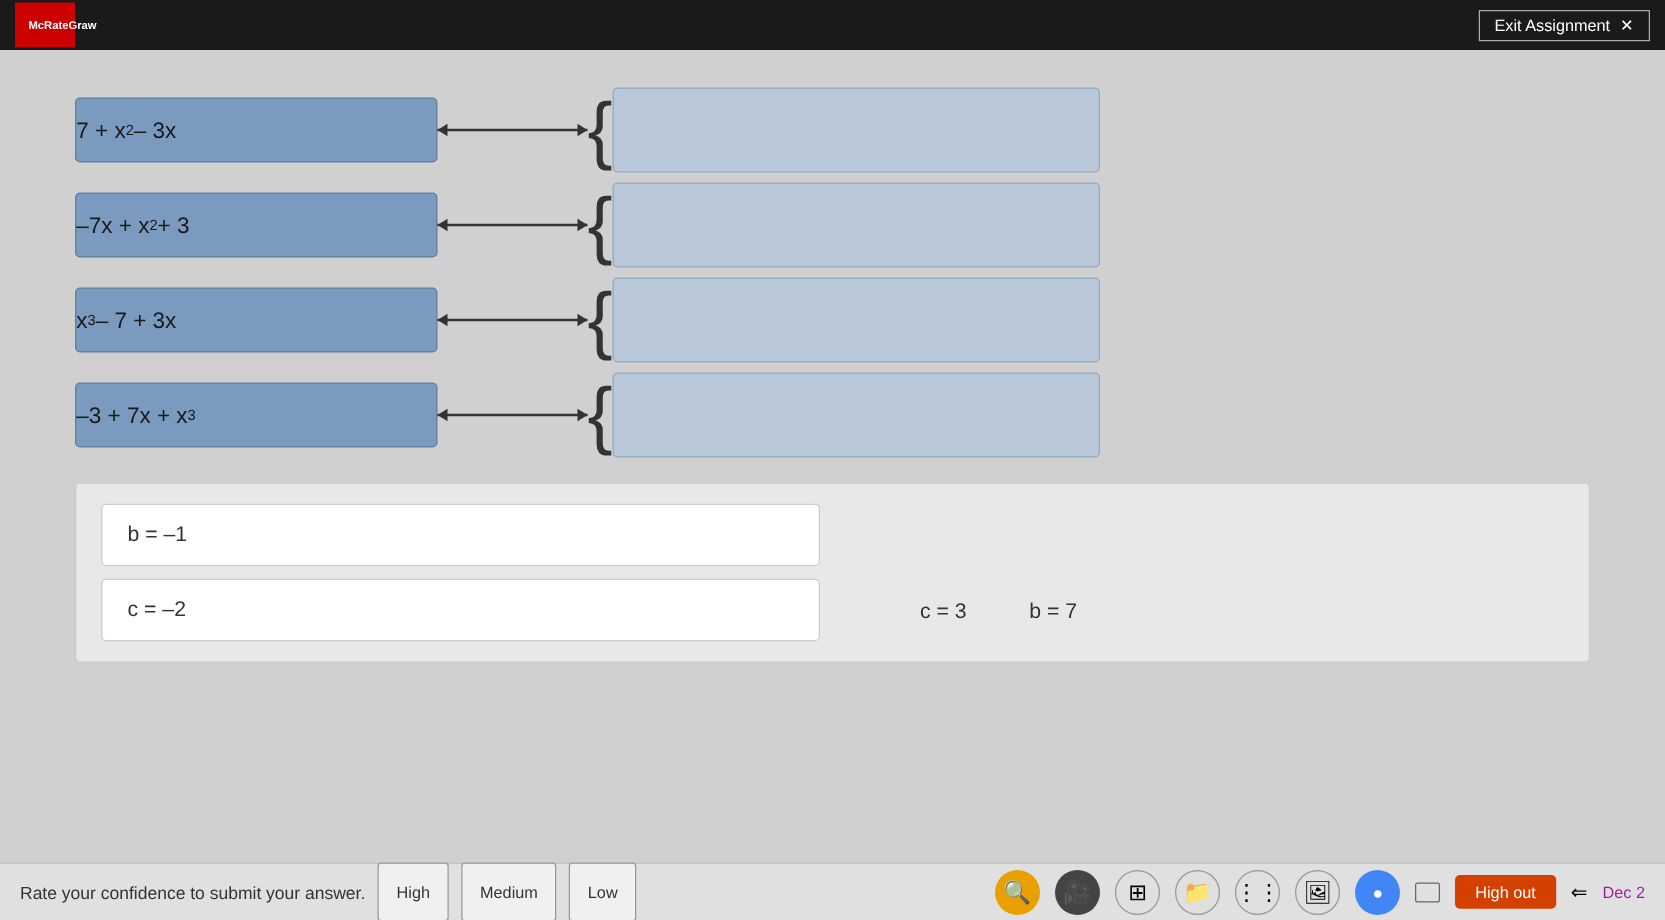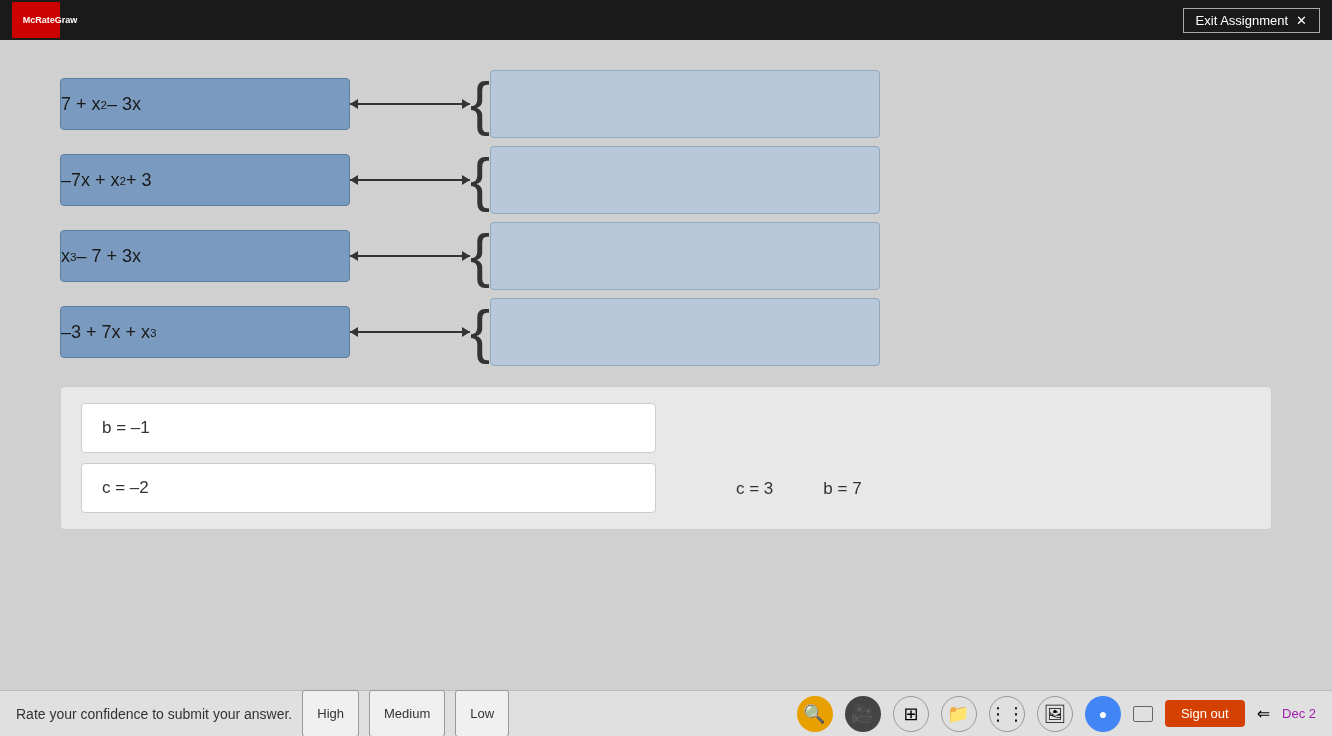--- a/index.html
+++ b/index.html
@@ -348,19 +348,19 @@
     <div class="taskbar-icon taskbar-icon-search">🔍</div>
     <div class="taskbar-icon taskbar-icon-video" style="background:#444;color:white;">🎥</div>
     <div class="taskbar-icon taskbar-icon-grid">⊞</div>
     <div class="taskbar-icon taskbar-icon-folder">📁</div>
     <div class="taskbar-icon taskbar-icon-apps">⋮⋮</div>
     <div class="taskbar-icon taskbar-icon-photo">🖼</div>
     <div class="taskbar-icon taskbar-icon-chrome" style="background:#4285f4;color:white;font-size:14px;">●</div>
 
     <span class="window-icon"></span>
 
-    <button class="sign-out-btn">Sign out</button>
+    <button class="sign-out-btn">High out</button>
 
     <span style="font-size:16px;">⇐</span>
 
     <span style="font-size:13px;color:#a21caf;">Dec 2</span>
   </div>
 </div>
 
 </body></html>

